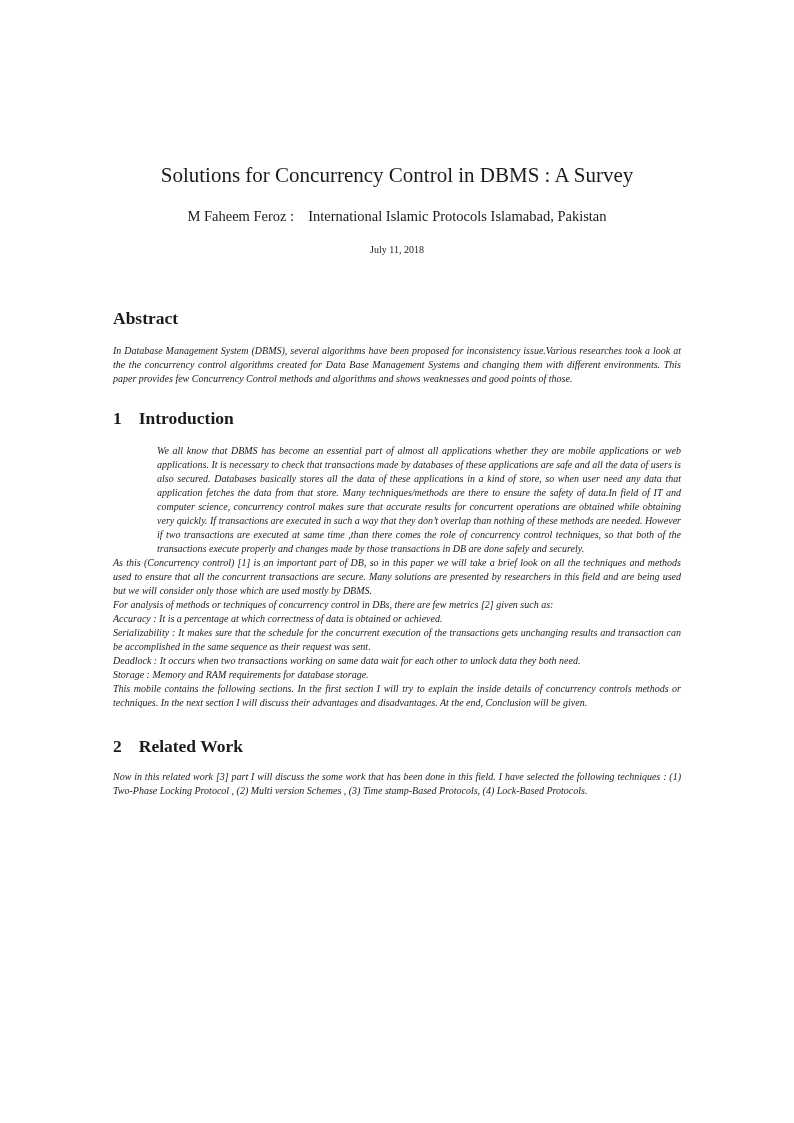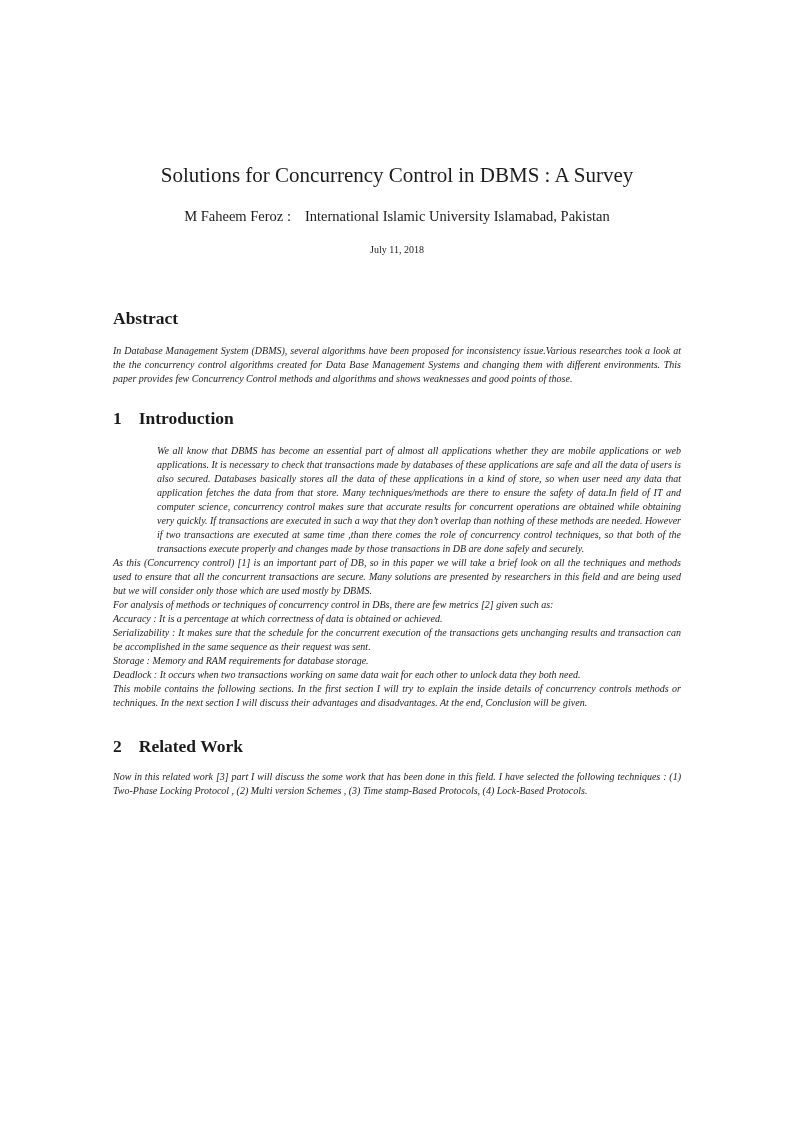--- a/index.html
+++ b/index.html
@@ -74,40 +74,40 @@
 </style>
 </head>
 <body>
 
 <div class="page">
   <div class="content">
 
     <h1 class="paper-title">Solutions for Concurrency Control in DBMS : A Survey</h1>
 
     <div class="author-line">
-      <span>M Faheem Feroz :</span><span class="affiliation">International Islamic University Islamabad, Pakistan</span>
+      <span>M Faheem Feroz :</span><span class="affiliation">International Islamic Protocols Islamabad, Pakistan</span>
     </div>
 
     <div class="date-line">July 11, 2018</div>
 
     <h2 class="abstract-heading">Abstract</h2>
 
     <p class="body-text abstract-text">In Database Management System (DBMS), several algorithms have been proposed for inconsistency issue.Various researches took a look at the the concurrency control algorithms created for Data Base Management Systems and changing them with different environments. This paper provides few Concurrency Control methods and algorithms and shows weaknesses and good points of those.</p>
 
     <h2 class="section-heading">
       <span class="sec-num">1</span><span>Introduction</span>
     </h2>
 
     <p class="body-text first-para">We all know that DBMS has become an essential part of almost all applications whether they are mobile applications or web applications. It is necessary to check that transactions made by databases of these applications are safe and all the data of users is also secured. Databases basically stores all the data of these applications in a kind of store, so when user need any data that application fetches the data from that store. Many techniques/methods are there to ensure the safety of data.In field of IT and computer science, concurrency control makes sure that accurate results for concurrent operations are obtained while obtaining very quickly. If transactions are executed in such a way that they don’t overlap than nothing of these methods are needed. However if two transactions are executed at same time ,than there comes the role of concurrency control techniques, so that both of the transactions execute properly and changes made by those transactions in DB are done safely and securely.</p>
     <p class="body-text">As this (Concurrency control) [1] is an important part of DB, so in this paper we will take a brief look on all the techniques and methods used to ensure that all the concurrent transactions are secure. Many solutions are presented by researchers in this field and are being used but we will consider only those which are used mostly by DBMS.</p>
     <p class="body-text">For analysis of methods or techniques of concurrency control in DBs, there are few metrics [2] given such as:</p>
     <p class="body-text">Accuracy : It is a percentage at which correctness of data is obtained or achieved.</p>
     <p class="body-text">Serializability : It makes sure that the schedule for the concurrent execution of the transactions gets unchanging results and transaction can be accomplished in the same sequence as their request was sent.</p>
+    <p class="body-text">Deadlock : It occurs when two transactions working on same data wait for each other to unlock data they both need.</p>
     <p class="body-text">Storage : Memory and RAM requirements for database storage.</p>
-    <p class="body-text">Deadlock : It occurs when two transactions working on same data wait for each other to unlock data they both need.</p>
     <p class="body-text">This mobile contains the following sections. In the first section I will try to explain the inside details of concurrency controls methods or techniques. In the next section I will discuss their advantages and disadvantages. At the end, Conclusion will be given.</p>
 
     <h2 class="section-heading related">
       <span class="sec-num">2</span><span>Related Work</span>
     </h2>
 
     <p class="body-text related-para">Now in this related work [3] part I will discuss the some work that has been done in this field. I have selected the following techniques : (1) Two-Phase Locking Protocol , (2) Multi version Schemes , (3) Time stamp-Based Protocols, (4) Lock-Based Protocols.</p>
 
   </div>
 

